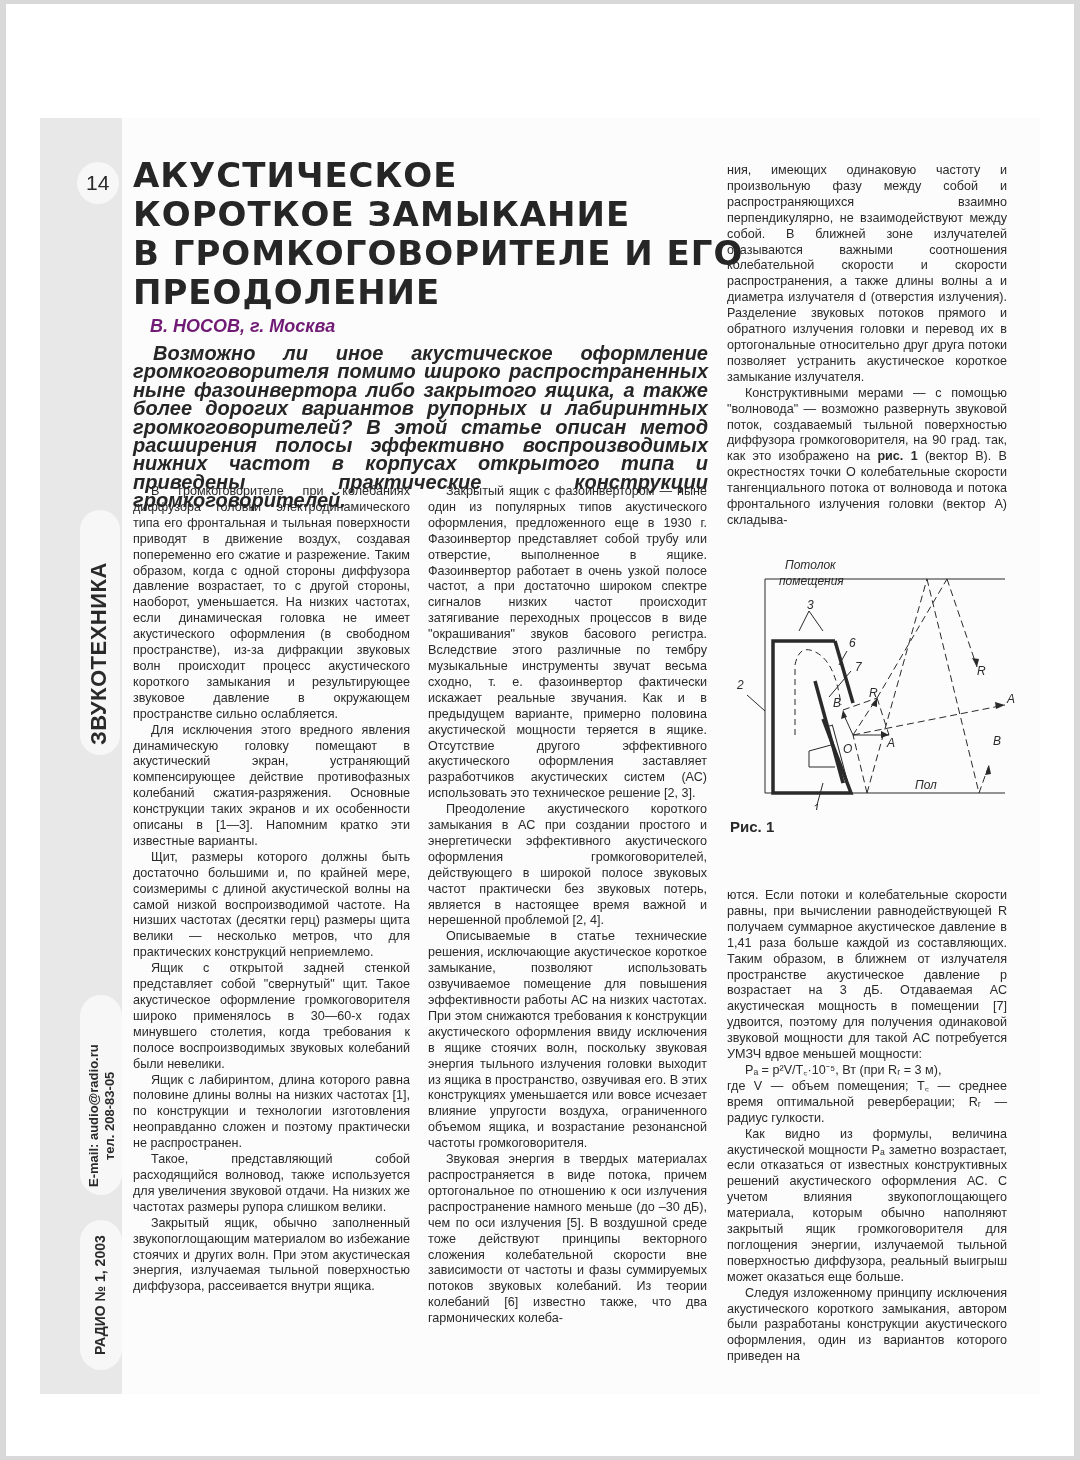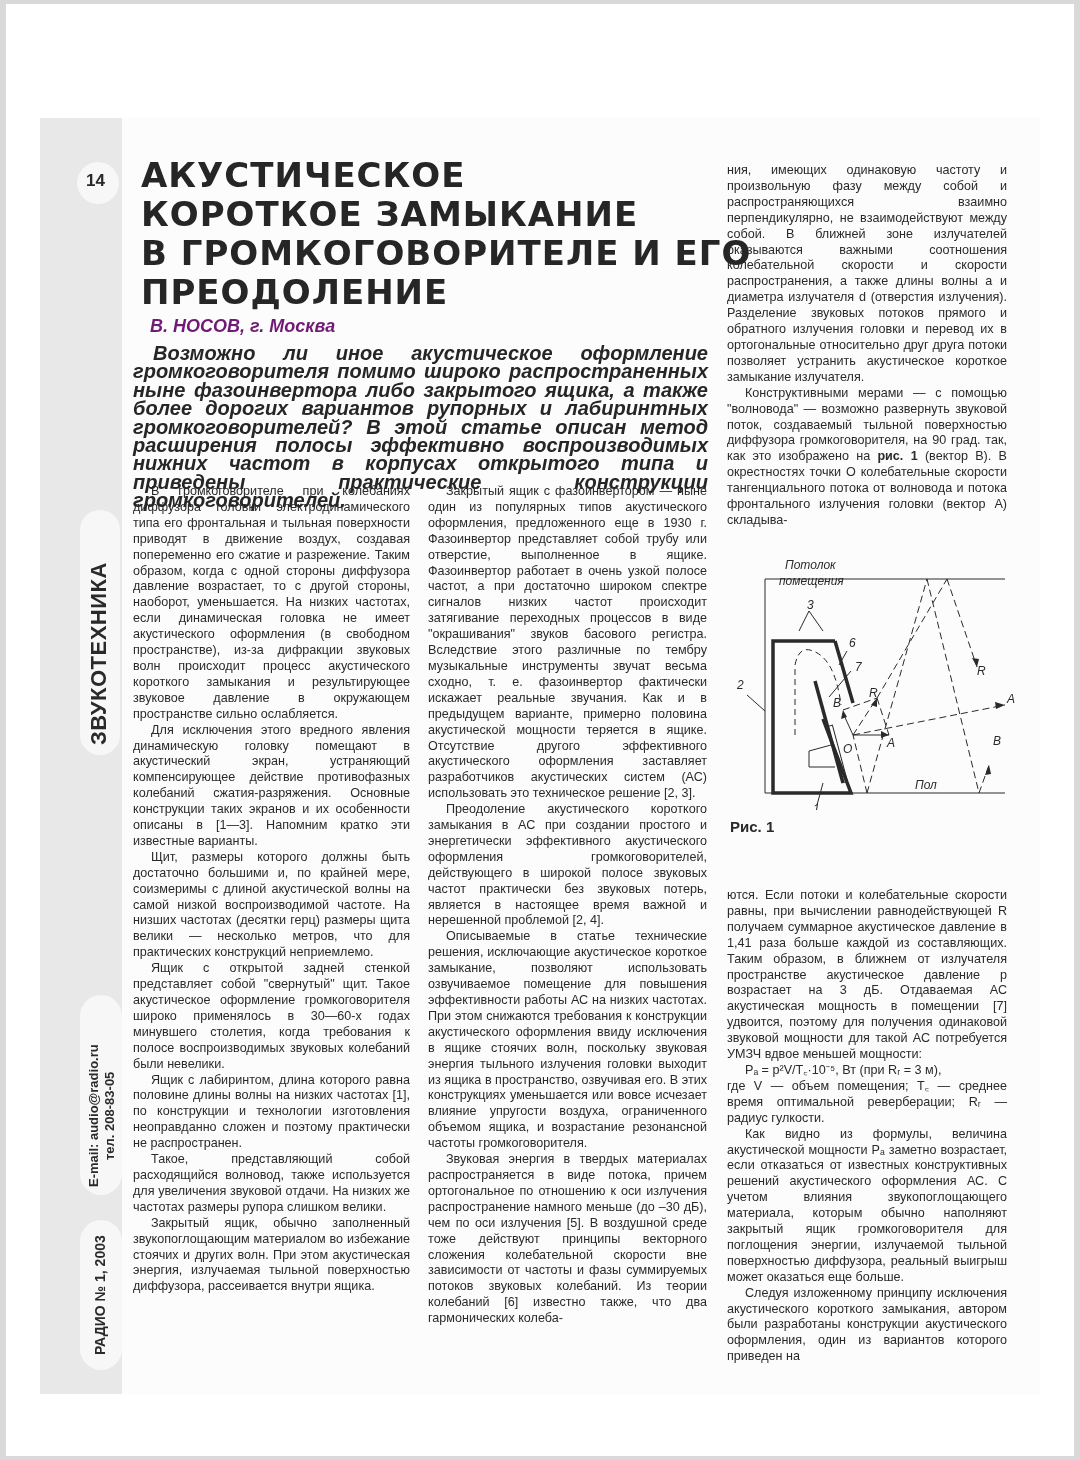--- a/index.html
+++ b/index.html
@@ -21,33 +21,33 @@
   }
   .pill-pagenum { left:77px; top:162px; width:42px; height:42px; border-radius:21px; }
   .pill-section { left:80px; top:510px; width:40px; height:245px; }
   .pill-email   { left:80px; top:995px; width:42px; height:200px; }
   .pill-issue   { left:80px; top:1220px; width:42px; height:150px; }
   .vtext {
     position:absolute; transform-origin:left top; transform:rotate(-90deg);
     white-space:nowrap; font-weight:bold; color:#2a2a2a;
   }
   .page-number {
-    position:absolute; left:86px; top:171px; font-size:17px; font-weight:bold; color:#2a2a2a;
+    position:absolute; left:86px; top:171px; font-size:21px; font-weight:normal; color:#2a2a2a;
   }
   .section-label { left:86px; top:745px; font-size:22px; letter-spacing:0.5px; }
   .email-line { left:86px; top:1187px; font-size:13px; }
   .phone-line { left:102px; top:1160px; font-size:13px; }
   .issue-line { left:92px; top:1355px; font-size:14px; }
 
   .title {
     position:absolute; left:133px; top:156px; width:580px;
     font-size:34px; line-height:39px; font-weight:bold; letter-spacing:1px; color:#262626;
     font-family:"DejaVu Sans", sans-serif;
   }
-  .title div { white-space:nowrap;margin-left:8px; }
+  .title div { white-space:nowrap; }
   .byline {
     position:absolute; left:150px; top:316px; font-size:18px; font-weight:bold; font-style:italic; color:#701a75;
   }
   .lead {
     position:absolute; left:133px; top:344px; width:575px;
     font-size:20px; line-height:18.4px; font-weight:bold; font-style:italic; text-align:justify;
     text-indent:20px; color:#262626;
   }
   .col {
     position:absolute; font-size:12.6px; line-height:15.9px; text-align:justify; color:#2a2a2a;

